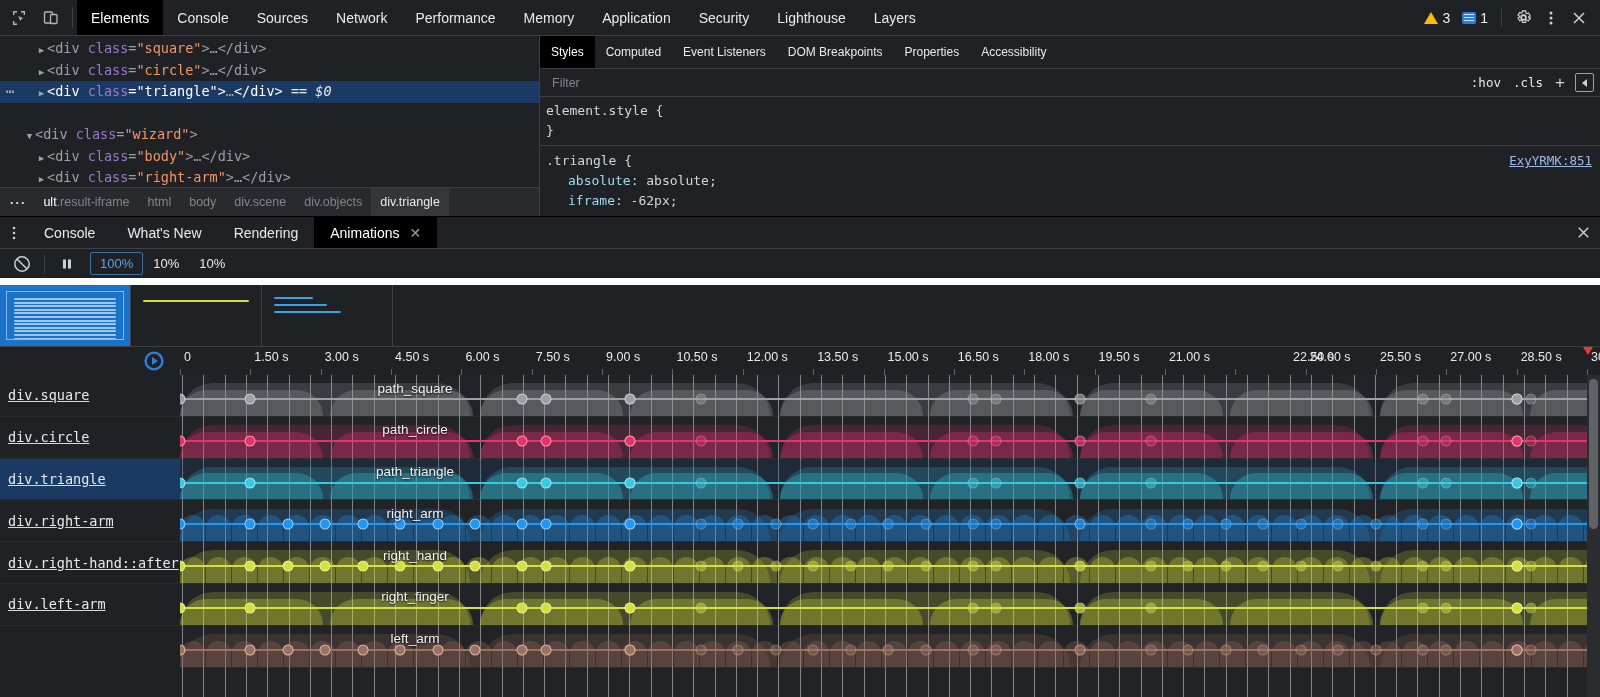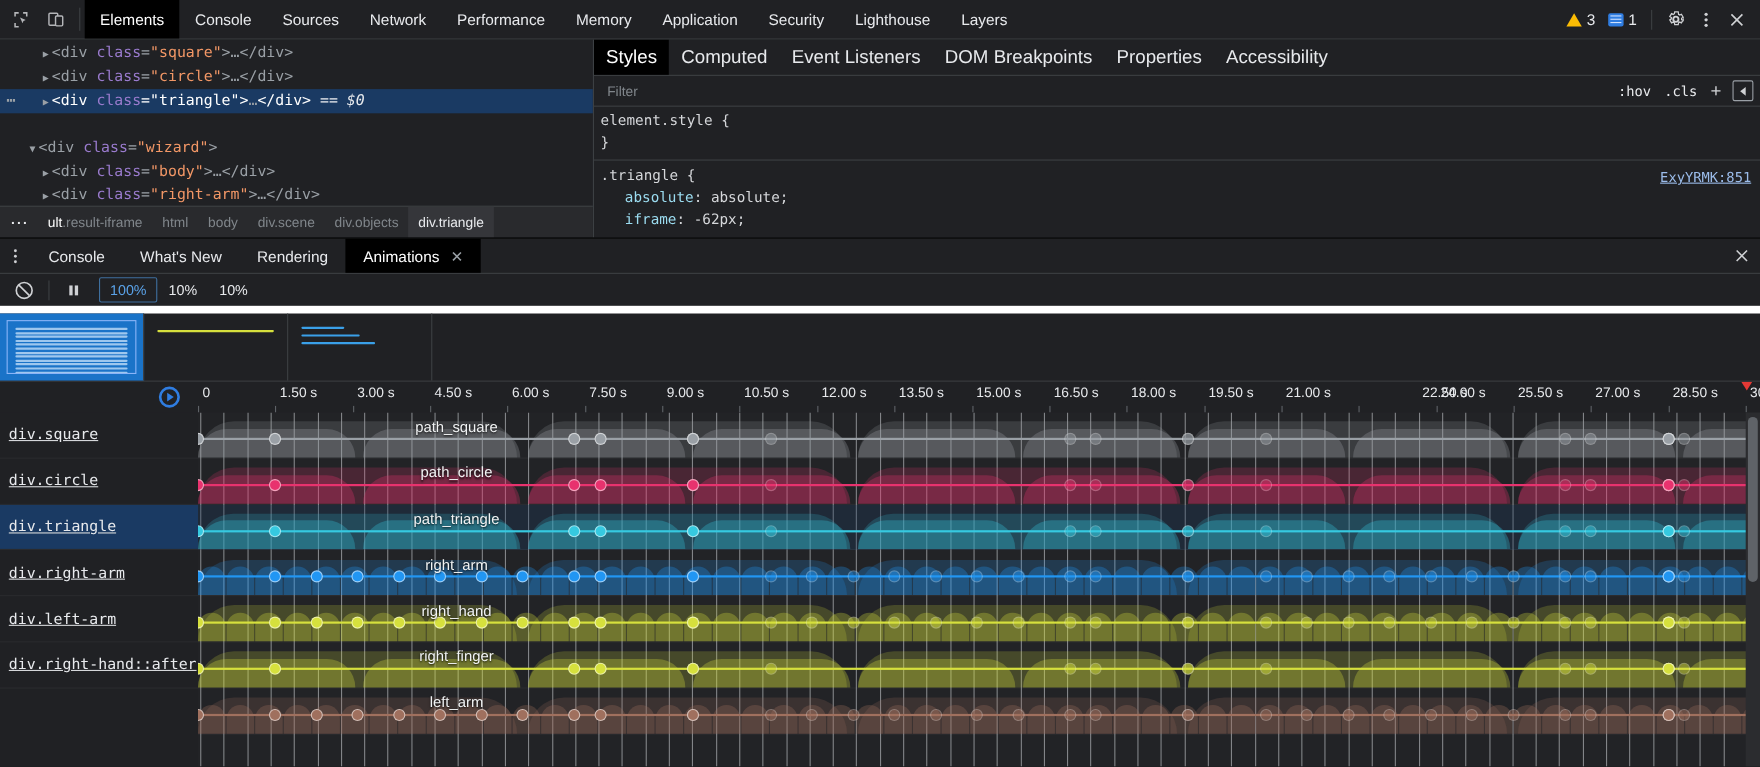--- a/index.html
+++ b/index.html
@@ -60,21 +60,21 @@
     font-size:12.5px; gap:0;
   }
   .bc-dots{color:#e8eaed;font-weight:bold;letter-spacing:2px;padding:0 8px 4px 2px;cursor:pointer;}
   .bc-item{ padding:0 9px; height:29px; line-height:29px; color:#80868b; cursor:pointer;}
   .bc-item.cur{ color:#e8eaed; background:#35363a;}
   .bc-item .lite{color:#fff;}
 
   
   .stylepane{ flex:1; background:#202124; position:relative; overflow:hidden;}
   .sttabs{ height:33px; display:flex; align-items:stretch; border-bottom:1px solid #3c4043;}
-  .sttab{ display:flex;align-items:center;padding:0 11px;font-size:17px;color:#e8eaed;cursor:pointer;white-space:nowrap;}
+  .sttab{ display:flex;align-items:center;padding:0 11px;font-size:12px;color:#e8eaed;cursor:pointer;white-space:nowrap;}
   .sttab.sel{ background:#000; color:#fff;}
   .filterbar{ height:28px; display:flex; align-items:center; border-bottom:1px solid #3c4043; padding:0 6px;}
   .filter-in{ flex:1; background:transparent;border:none;outline:none;color:#e8eaed;font-size:12.5px;padding-left:6px;}
   .filter-in::placeholder{color:#80868b;}
   .st-act{ color:#e8eaed; font-family:"DejaVu Sans Mono","Liberation Mono",monospace; font-size:12.5px; padding:0 6px; cursor:pointer;}
   .plusbtn{ color:#cfd1d4;font-size:17px;padding:0 6px;cursor:pointer;line-height:1;}
   .sidebtn{ width:19px;height:19px;border:1px solid #9aa0a6;border-radius:2px;display:flex;align-items:center;justify-content:center;margin-left:4px;cursor:pointer;}
   .sidebtn:after{content:"";width:0;height:0;border-top:4px solid transparent;border-bottom:4px solid transparent;border-right:5px solid #cfd1d4;}
   .cssblk{ font-family:"DejaVu Sans Mono","Liberation Mono",monospace;font-size:13px;padding:4px 0 0 6px;line-height:20px;position:relative;}
   .cssblk.b2{ border-top:1px solid #3c4043; margin-top:4px; padding-top:5px;}
@@ -381,22 +381,22 @@
         <div class="tickmark" style="left: 1516.65px;"></div>
         <div class="tick" style="left: 1591px;">30.0</div>
         <div class="tickmark" style="left: 1587px;"></div>
       </div>
     <div class="tracks">
       <div class="tnames" id="track-names">
           <div class="trow-name">div.square</div>
           <div class="trow-name">div.circle</div>
           <div class="trow-name sel">div.triangle</div>
           <div class="trow-name">div.right-arm</div>
+          <div class="trow-name">div.right-hand::after</div>
           <div class="trow-name">div.left-arm</div>
-          <div class="trow-name">div.right-hand::after</div>
         </div>
       <div class="tgrid" id="track-grid">
           <div class="gl" style="left: 2px;"></div>
           <div class="gl" style="left: 23.3px;"></div>
           <div class="gl" style="left: 44.6px;"></div>
           <div class="gl" style="left: 65.9px;"></div>
           <div class="gl" style="left: 87.2px;"></div>
           <div class="gl" style="left: 108.5px;"></div>
           <div class="gl" style="left: 129.8px;"></div>
           <div class="gl" style="left: 151.1px;"></div>

